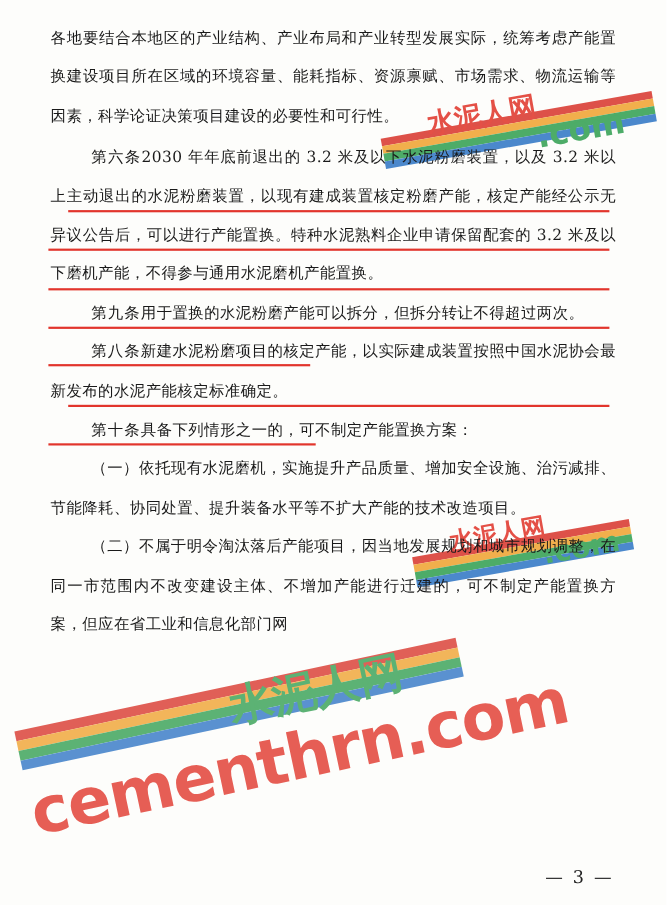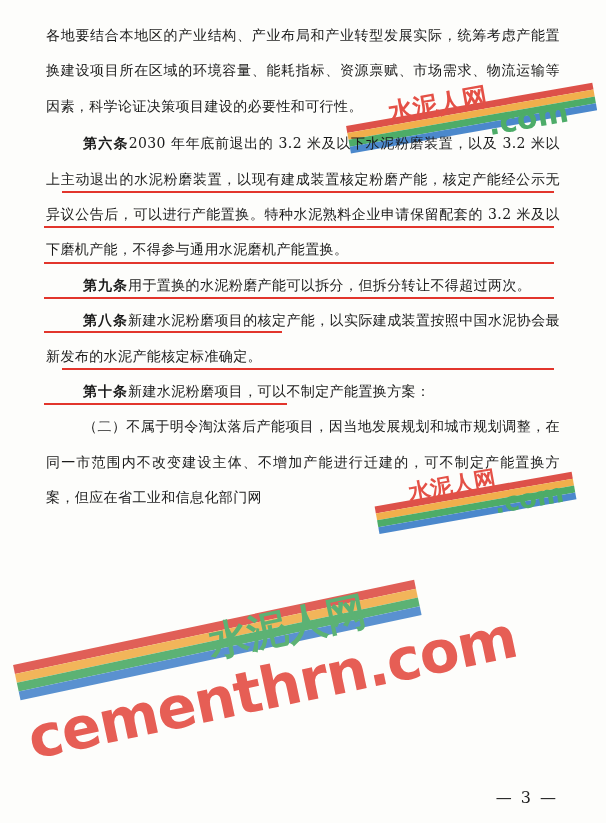--- a/index.html
+++ b/index.html
@@ -90,21 +90,21 @@
     line-height: 35.4px;
     color: #1a1a1a;
     letter-spacing: 0.4px;
     text-align: justify;
     position: relative;
   }
   p.indent {
     text-indent: 37px;
   }
   .artno {
-    font-weight: bold;
+    font-weight: normal;
     letter-spacing: 1px;
   }
   .gap-s { height: 2px; }
 
   
   .uline {
     position: absolute;
     height: 0;
     border-top: 2.1px solid #e2352c;
     z-index: 5;
@@ -166,22 +166,23 @@
 
     <div class="gap-s"></div>
 
     <p class="para indent"><span class="artno">第六条</span><span>2030 年年底前退出的 3.2 米及以下水泥粉磨装置，以及 3.2 米以上主动退出的水泥粉磨装置，以现有建成装置核定粉磨产能，核定产能经公示无异议公告后，可以进行产能置换。特种水泥熟料企业申请保留配套的 3.2 米及以下磨机产能，不得参与通用水泥磨机产能置换。</span></p>
 
 
     <p class="para indent"><span class="artno">第九条</span><span>用于置换的水泥粉磨产能可以拆分，但拆分转让不得超过两次。</span></p>
 
     <p class="para indent"><span class="artno">第八条</span><span>新建水泥粉磨项目的核定产能，以实际建成装置按照中国水泥协会最新发布的水泥产能核定标准确定。</span></p>
 
-    <p class="para indent"><span class="artno">第十条</span><span>新建水泥粉磨项目，可以不制定产能置换方案：</span></p>
+    <p class="para indent"><span class="artno">第十条</span><span>具备下列情形之一的，可不制定产能置换方案：</span></p>
 
+    <p class="para indent">（一）依托现有水泥磨机，实施提升产品质量、增加安全设施、治污减排、节能降耗、协同处置、提升装备水平等不扩大产能的技术改造项目。</p>
 
     <p class="para indent">（二）不属于明令淘汰落后产能项目，因当地发展规划和城市规划调整，在同一市范围内不改变建设主体、不增加产能进行迁建的，可不制定产能置换方案，但应在省工业和信息化部门网</p>
 
   </div>
 
   <div class="uline" style="left:62px;  top:191px; width:492px;"></div>
   <div class="uline" style="left:44px;  top:226px; width:510px;"></div>
   <div class="uline" style="left:44px;  top:262px; width:510px;"></div>
   <div class="uline" style="left:44px;  top:297px; width:510px;"></div>
   <div class="uline" style="left:44px;  top:331px; width:238px;"></div>

